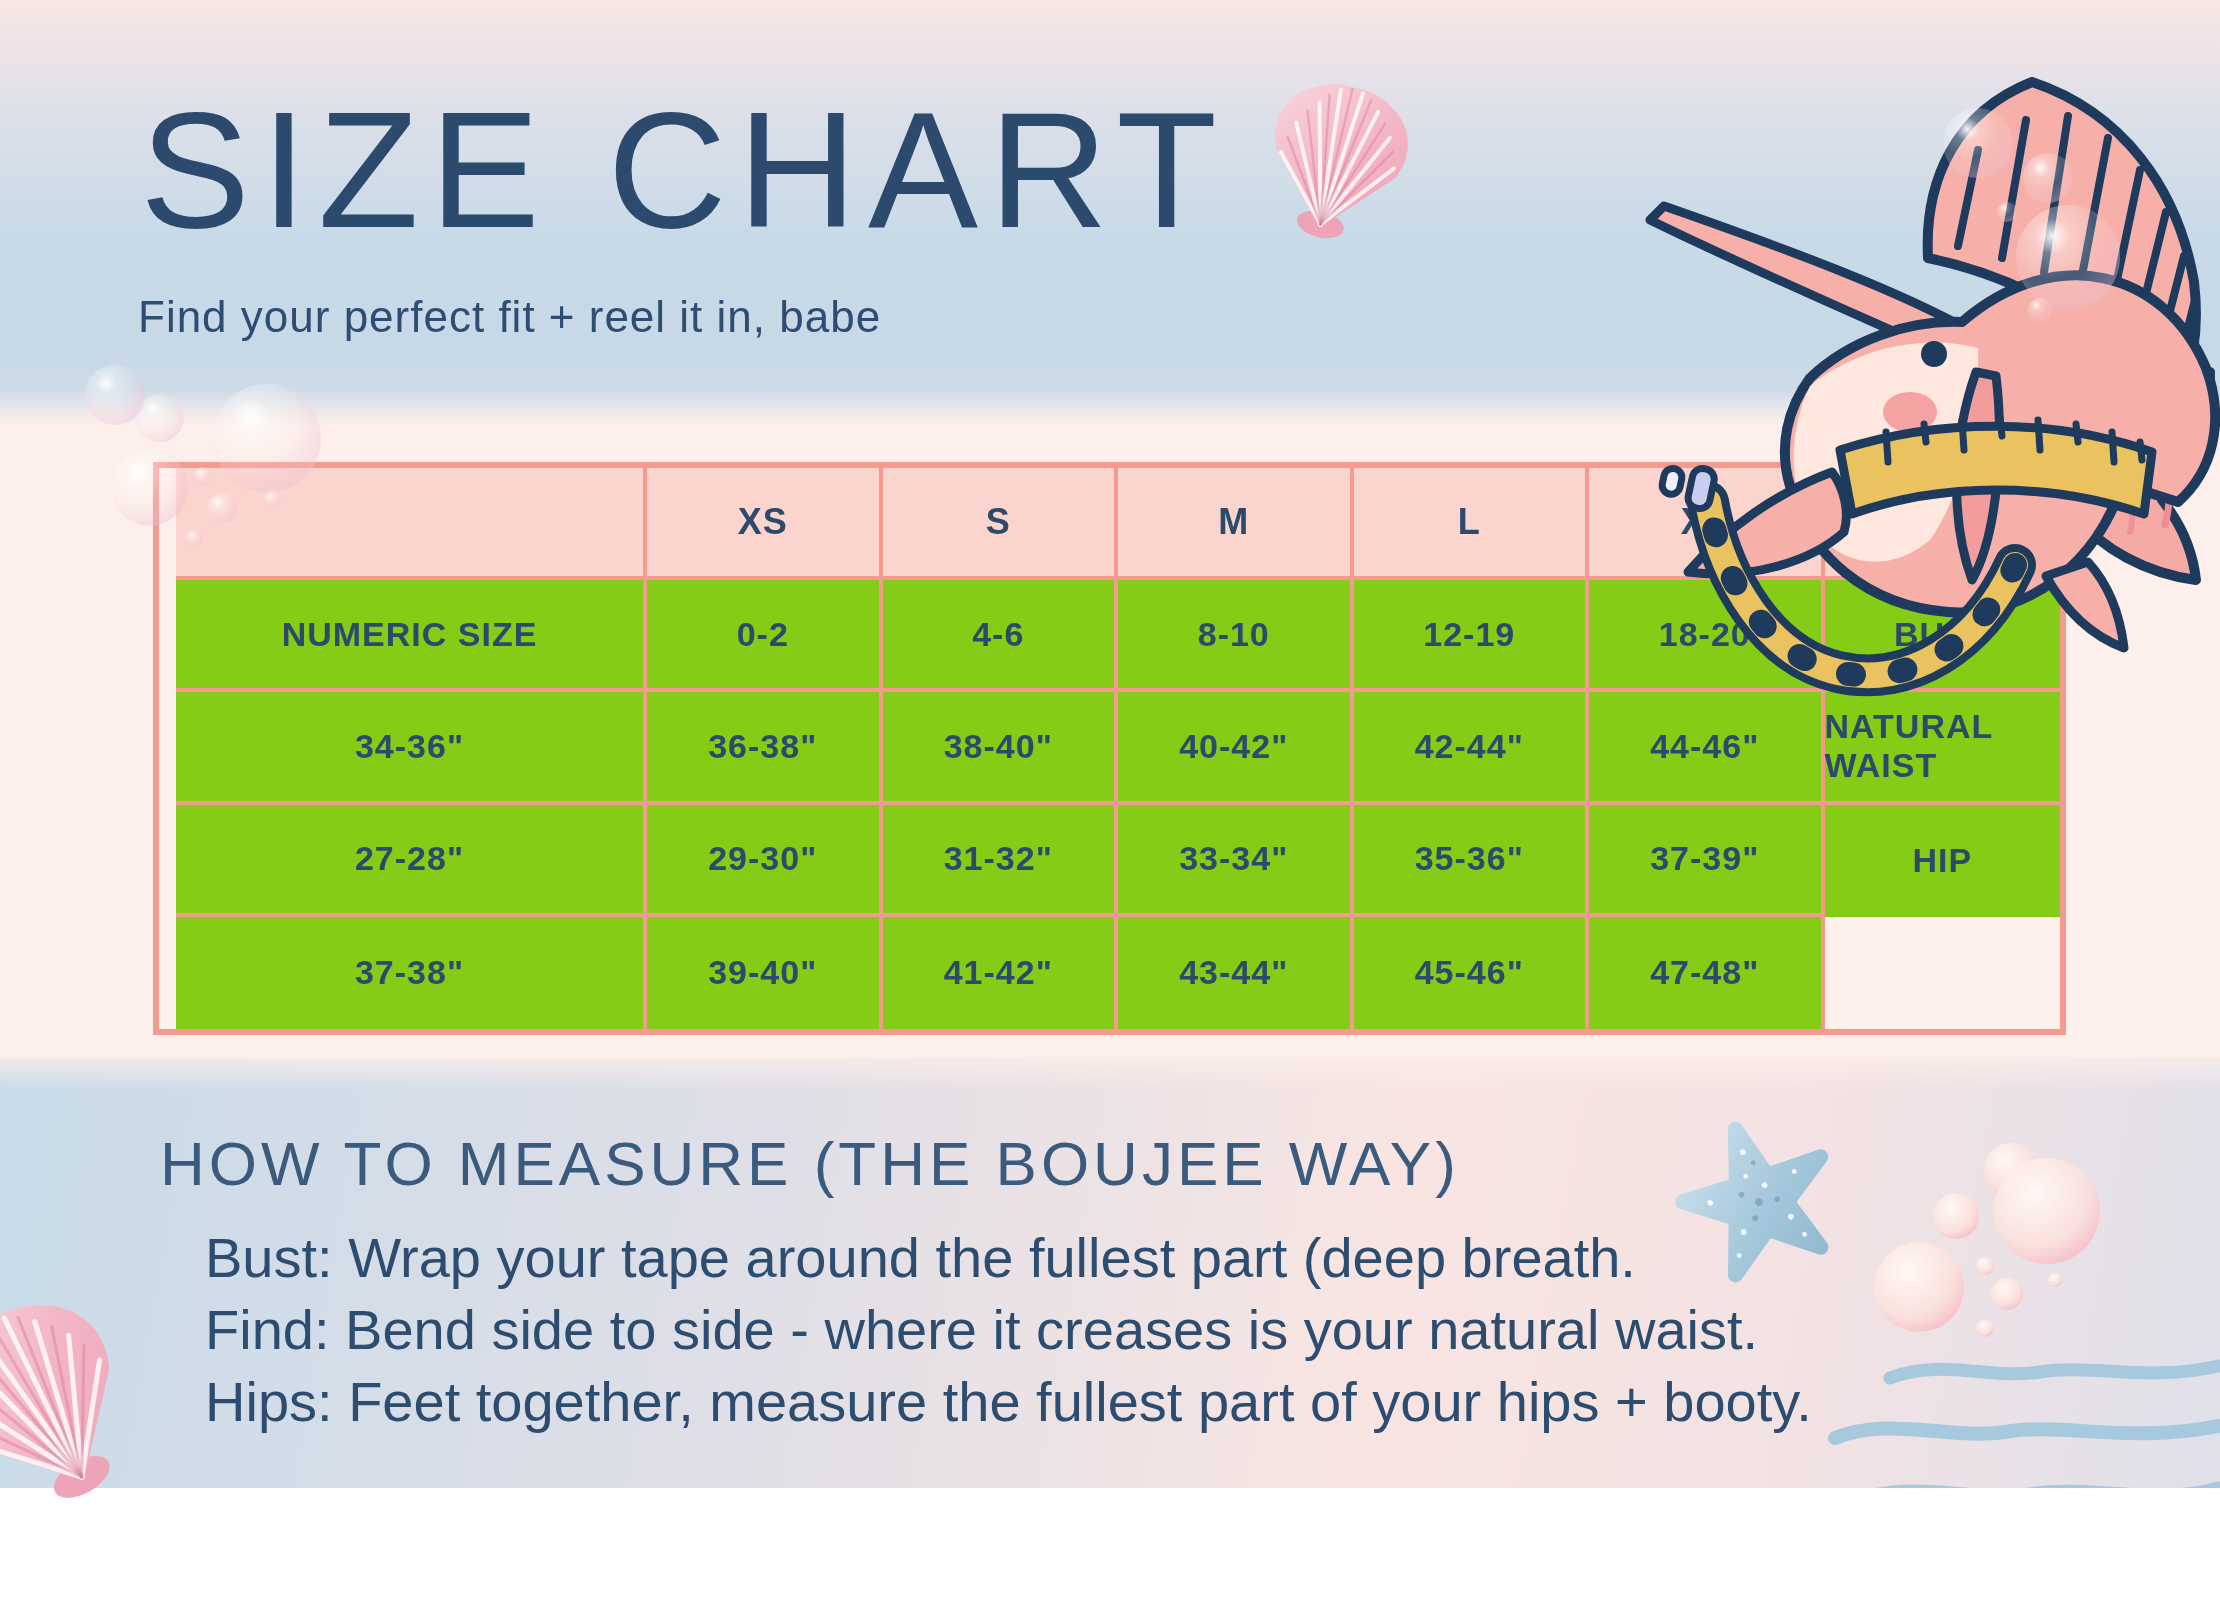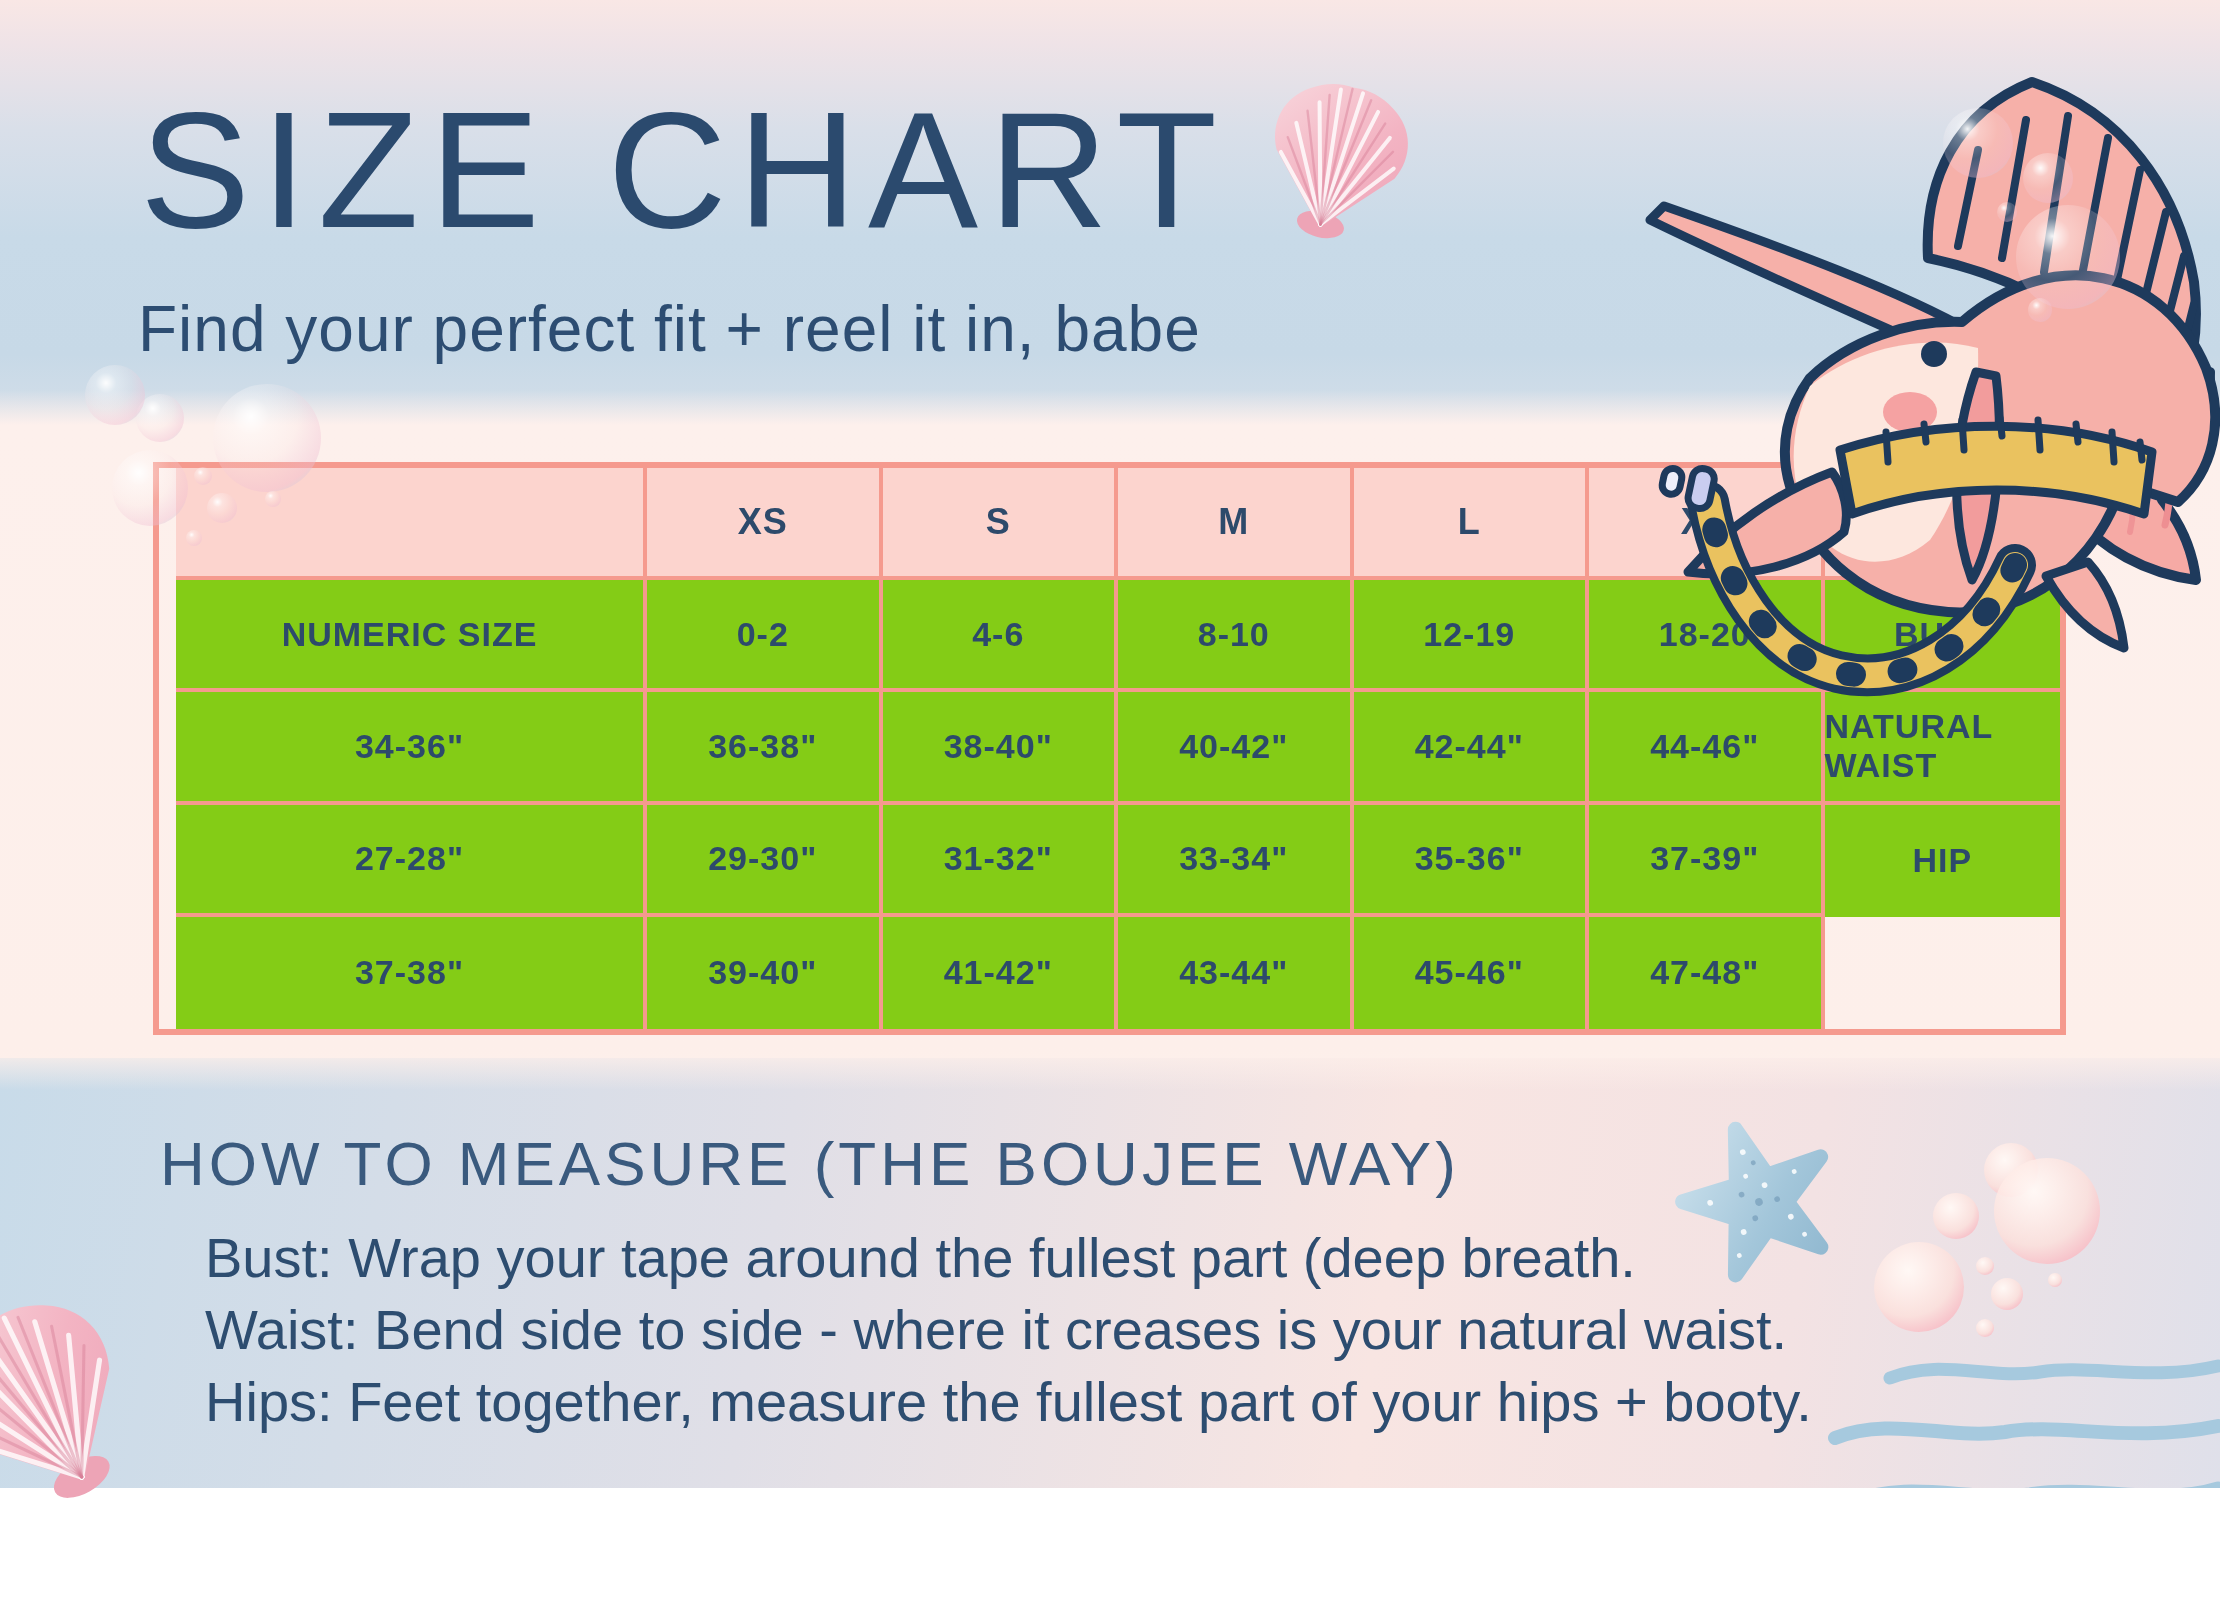--- a/index.html
+++ b/index.html
@@ -12,21 +12,21 @@
     background:linear-gradient(180deg,#f9e7e5 0%,#efe3e7 10%,#d9dfe9 30%,#c8dae8 55%,#c7d9e7 82%,#d6dfe9 100%);}
   .band-cream{top:390px;height:700px;
     background:linear-gradient(180deg,rgba(253,240,236,0) 0%,#fdf0ec 5%,#fdefea 94%,rgba(253,240,236,0) 100%);}
   .band-lower{top:1058px;height:442px;
     background:linear-gradient(100deg,#c8dbe9 0%,#e0dfe7 35%,#f8e5e2 62%,#f3e2e3 80%,#dfe0ea 100%);}
   .band-white{top:1488px;height:119px;background:#ffffff;}
 
   
   .title{position:absolute;left:140px;top:88px;font-size:165px;font-weight:200;
     letter-spacing:11px;color:#2b4a6e;line-height:1;}
-  .subtitle{position:absolute;left:138px;top:292px;font-size:64px;font-weight:400;
+  .subtitle{position:absolute;left:138px;top:292px;font-size:44px;font-weight:400;
     color:#2d4d72;letter-spacing:1px;}
   .howto-heading{position:absolute;left:160px;top:1128px;font-size:62px;font-weight:300;
     letter-spacing:4px;color:#3a5a7e;}
   .howto-lines{position:absolute;left:205px;top:1222px;font-size:56px;line-height:72px;
     color:#2d4d70;}
 
   
   .size-table{position:absolute;left:153px;top:462px;width:1913px;height:573px;
     border:6px solid #f59a8e;box-sizing:border-box;display:grid;
     grid-template-columns:471px repeat(6,1fr);grid-template-rows:repeat(5,1fr);padding-left:17px;}
@@ -218,21 +218,21 @@
       <path d="M 100,178 L 98,4"></path>
         <path d="M 100,178 L 124,12"></path>
         <path d="M 100,178 L 148,36"></path>
       <path d="M 100,178 L 166,68"></path>
     </g>
   </svg>
 
   <div class="howto-heading">HOW TO MEASURE (THE BOUJEE WAY)</div>
   <div class="howto-lines">
     <div>Bust: Wrap your tape around the fullest part (deep breath.</div>
-    <div>Waist: Bend side to side - where it creases is your natural waist.</div>
+    <div>Find: Bend side to side - where it creases is your natural waist.</div>
     <div>Hips: Feet together, measure the fullest part of your hips + booty.</div>
   </div>
 
   <svg class="starfish" viewBox="0 0 170 170">
     <defs>
       <linearGradient id="sfGrad" x1="0" y1="0" x2="1" y2="1">
         <stop offset="0" stop-color="#cfe3ee"></stop>
           <stop offset="0.6" stop-color="#a3c6da"></stop>
           <stop offset="1" stop-color="#8fb7cf"></stop>
       </linearGradient>

